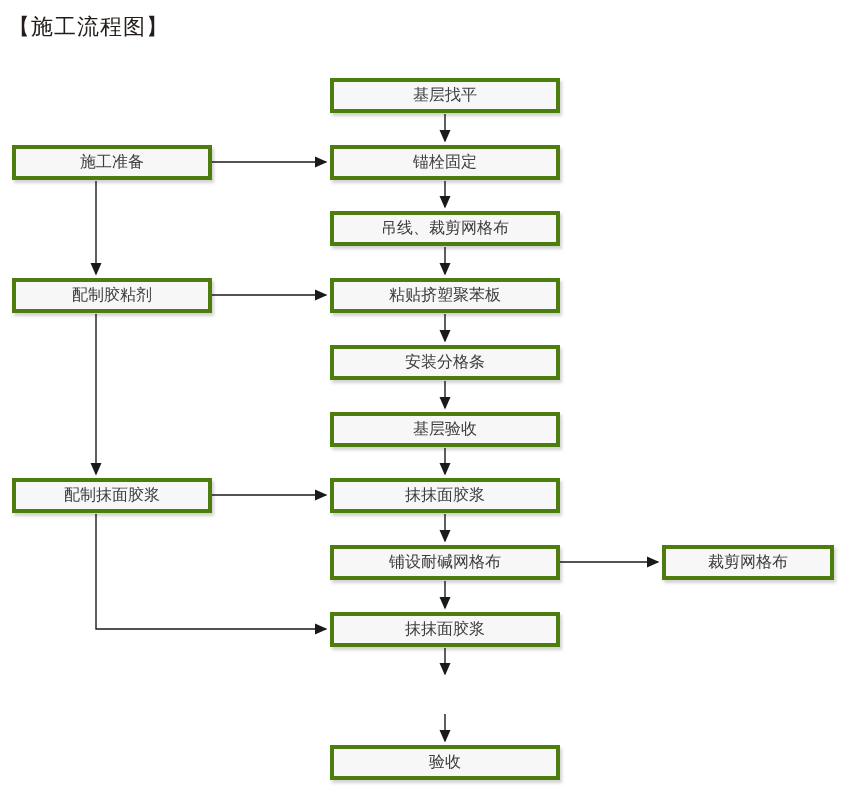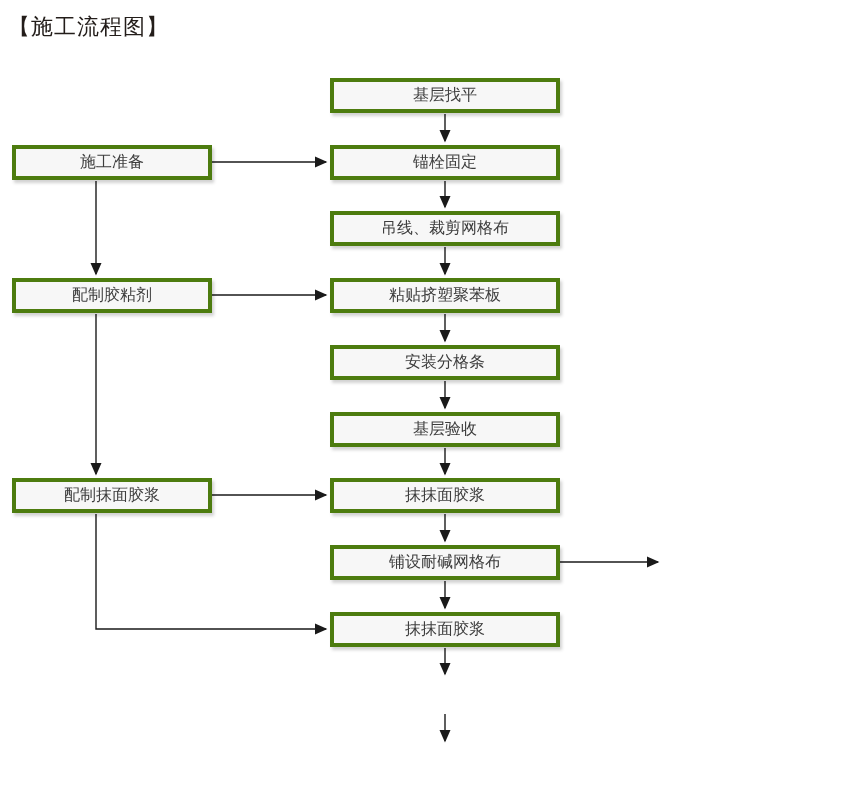--- a/index.html
+++ b/index.html
@@ -91,19 +91,21 @@
 
   <div class="box main" style="top:78px">基层找平</div>
   <div class="box main" style="top:145px">锚栓固定</div>
   <div class="box main" style="top:211px">吊线、裁剪网格布</div>
   <div class="box main" style="top:345px">安装分格条</div>
   <div class="box main" style="top:278px">粘贴挤塑聚苯板</div>
   <div class="box main" style="top:412px">基层验收</div>
   <div class="box main" style="top:478px">抹抹面胶浆</div>
   <div class="box main" style="top:545px">铺设耐碱网格布</div>
   <div class="box main" style="top:612px">抹抹面胶浆</div>
+  <div class="box main" style="top:745px">验收</div>
 
   <div class="box side" style="top:145px">施工准备</div>
   <div class="box side" style="top:478px">配制抹面胶浆</div>
   <div class="box side" style="top:278px">配制胶粘剂</div>
 
+  <div class="box right" style="top:545px">裁剪网格布</div>
 
 </div>
 
 </body></html>

